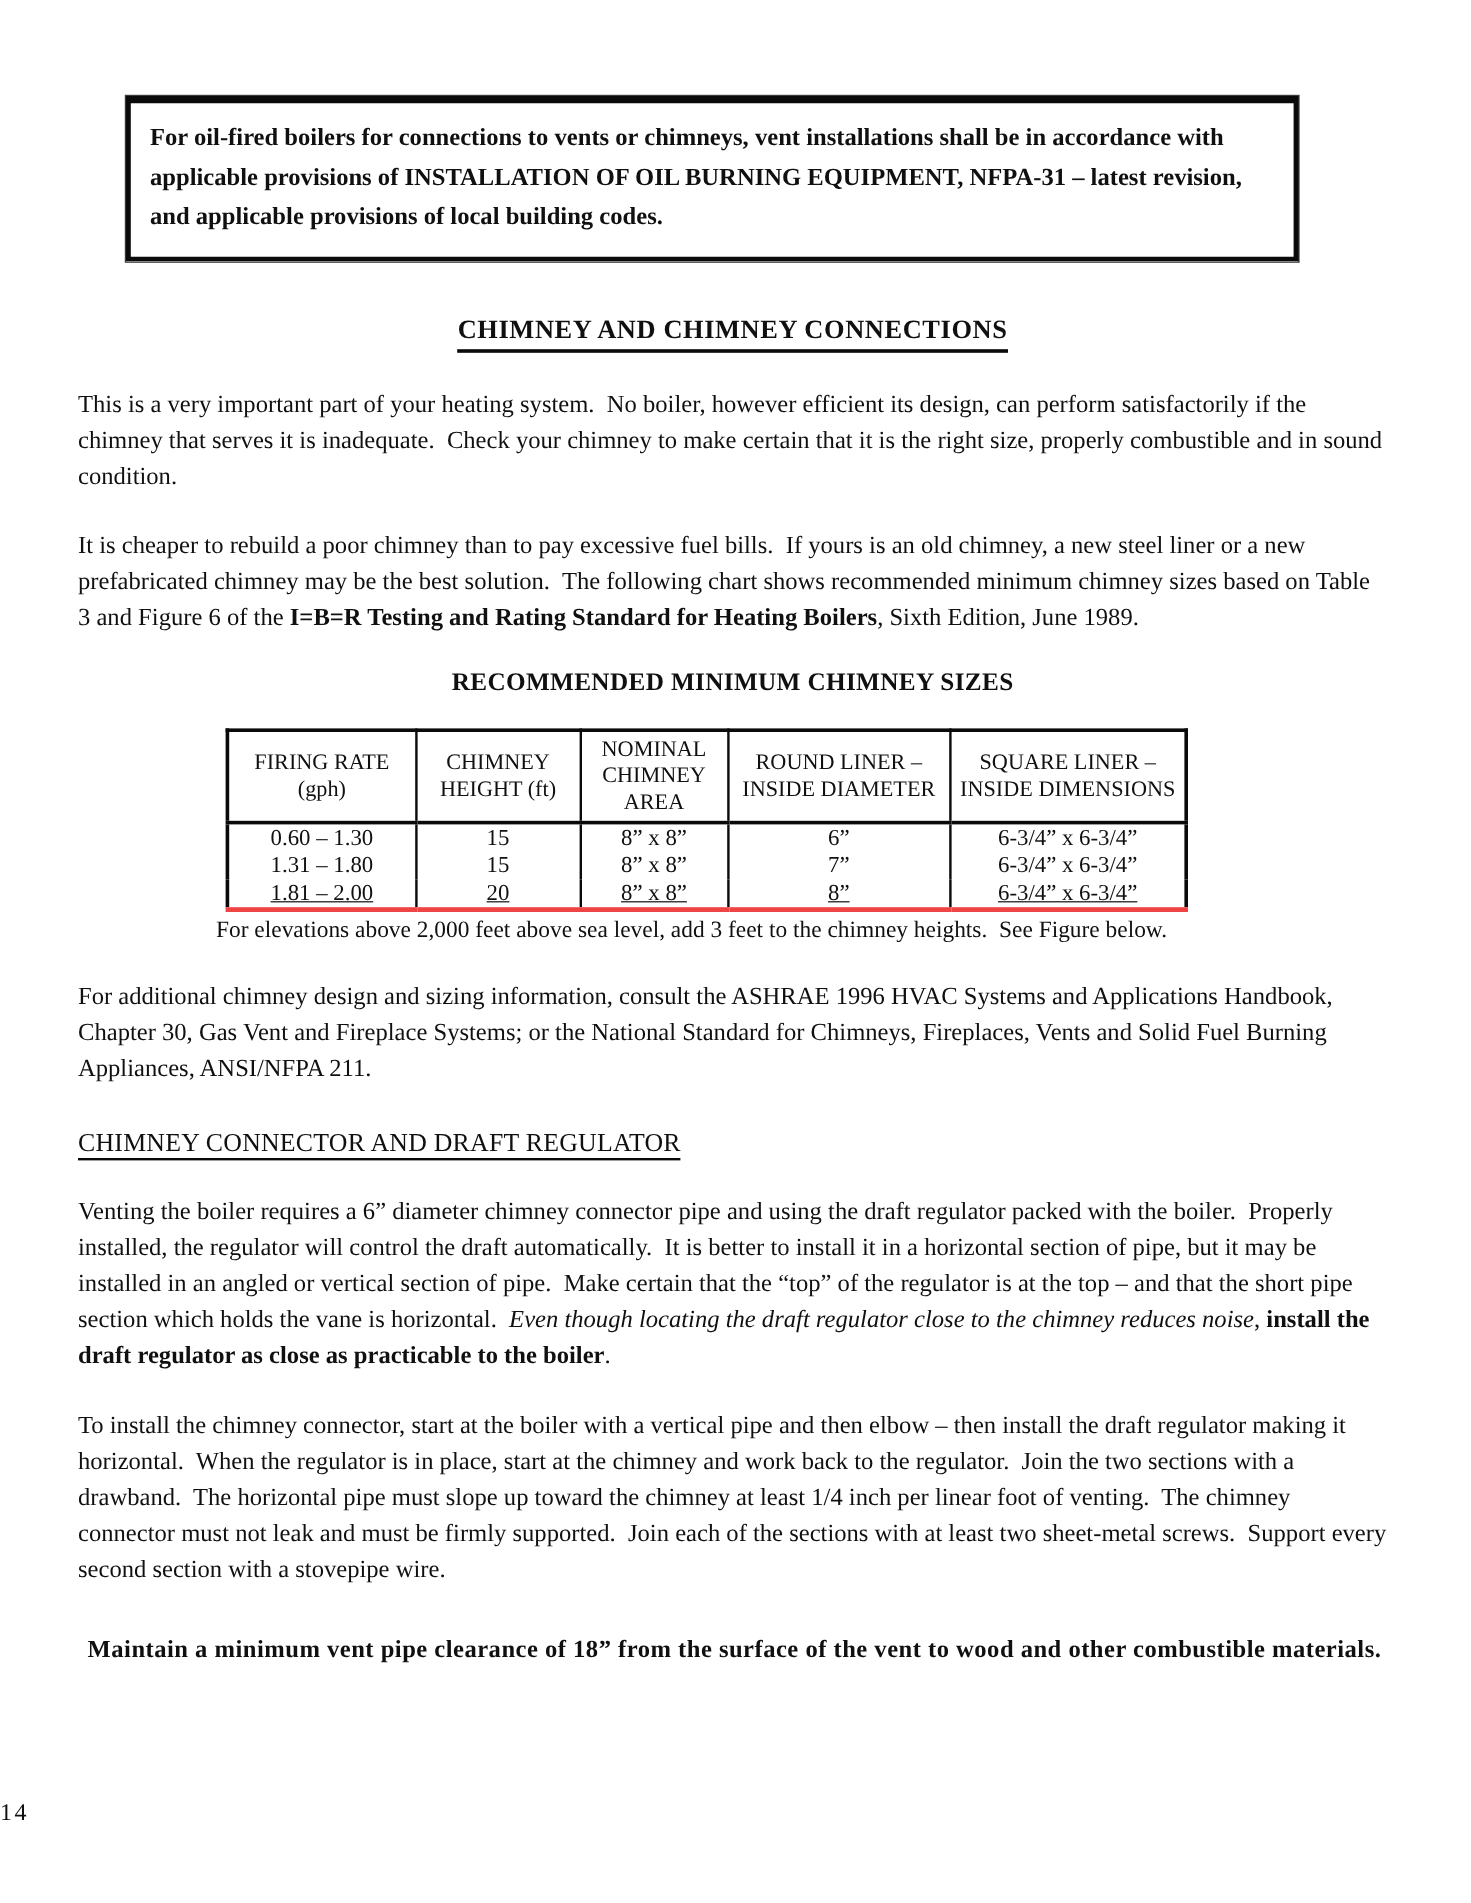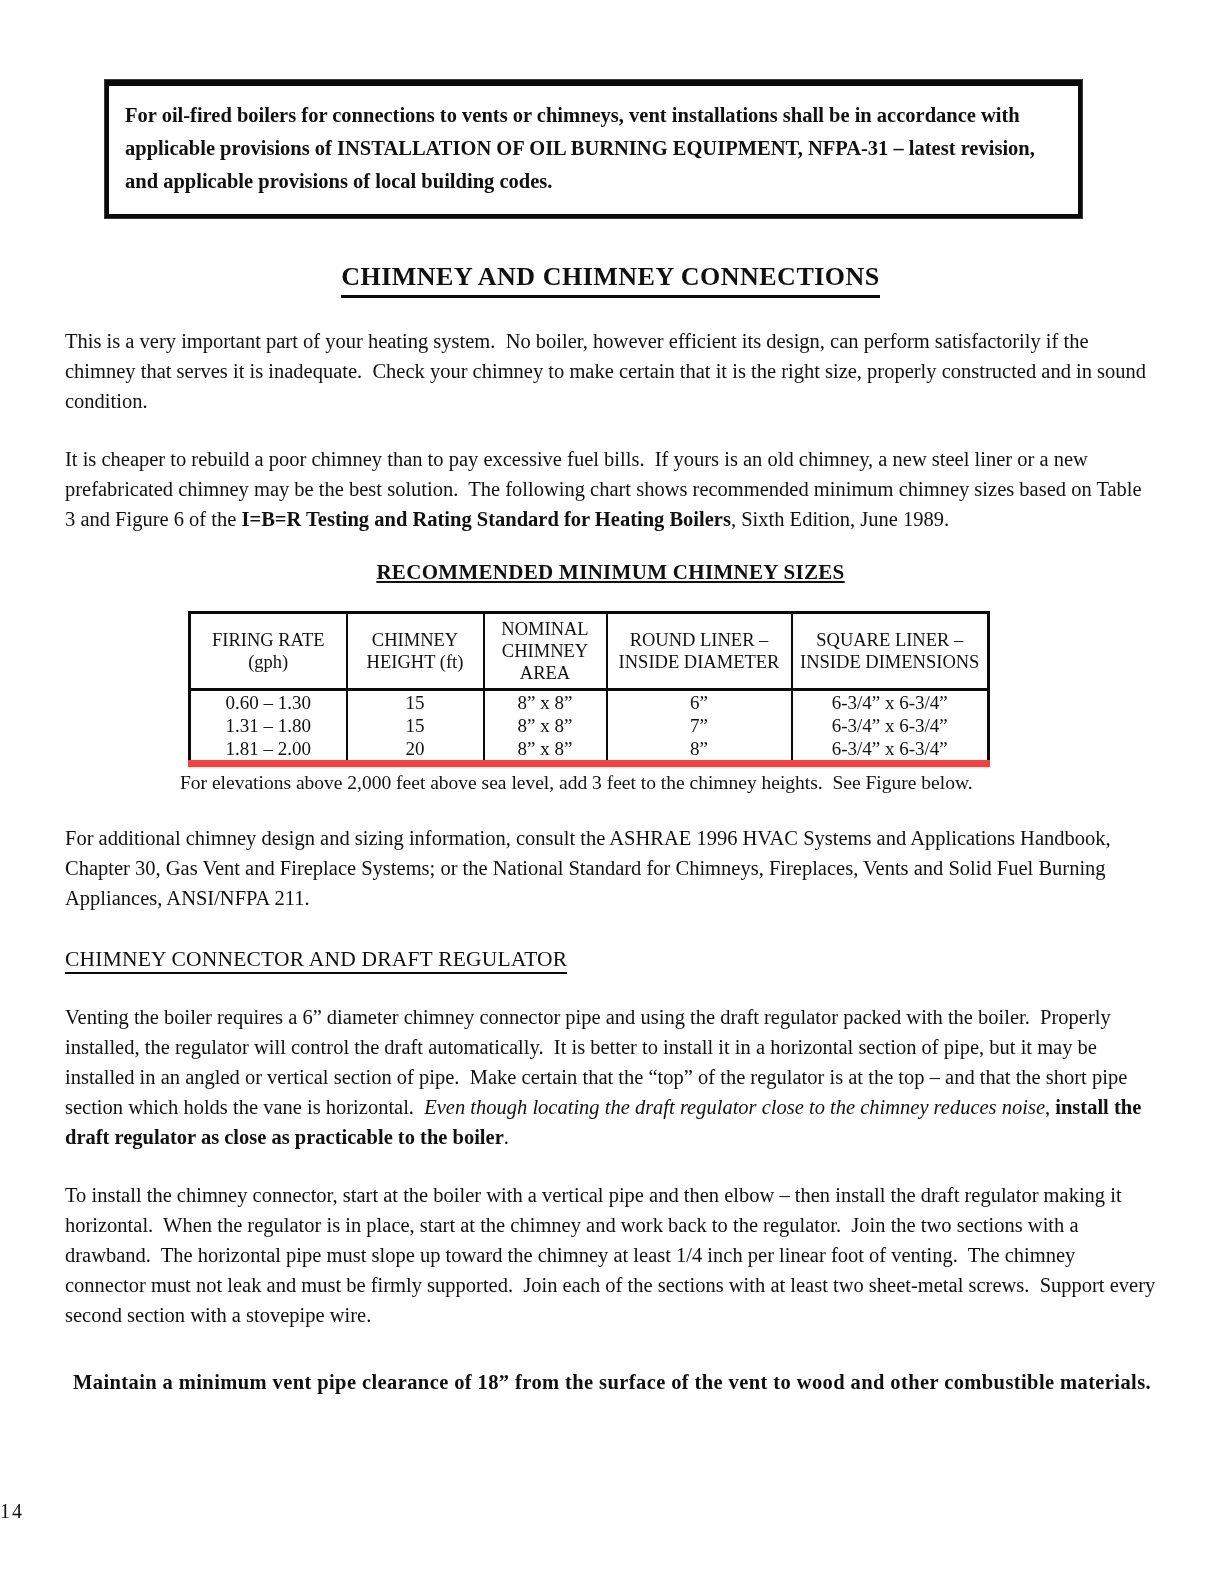--- a/index.html
+++ b/index.html
@@ -26,21 +26,21 @@
   }
   .notice-text {
     font-weight:bold;
     font-size:20.5px;
     line-height:33px;
     white-space:pre-wrap;
   }
   h1.doc-title {
     margin:44px 0 0 0;
     text-align:center;
-    font-size:26px;
+    font-size:22px;
     font-weight:bold;
     letter-spacing:0.5px;
   }
   h1.doc-title .u {
     display:inline-block;
     border-bottom:3px solid #0a0a0a;
     padding-bottom:3px;
   }
   p.body {
     margin:28px 0 0 0;
@@ -49,21 +49,20 @@
     white-space:pre-wrap;
   }
   p.body i { font-style:italic; }
   p.body b { font-weight:bold; }
   h2.table-caption {
     margin:26px 0 0 0;
     text-align:center;
     font-size:21px;
     font-weight:bold;
     letter-spacing:0.3px;
-    text-decoration:underline;
   }
   table.sizes {
     margin:26px 0 0 123px;
     border-collapse:collapse;
     width:799px;
     table-layout:fixed;
     text-align:center;
     padding-left:16px;
   }
   table.sizes th, table.sizes td {
@@ -77,21 +76,21 @@
     border-bottom-width:3px;
   }
   table.sizes thead tr { height:66px; }
   table.sizes td {
     font-size:19px;
     line-height:23px;
     padding:0 4px;
     border-top:none;
     border-bottom:none;
   }
-  table.sizes tbody tr:last-child td { border-bottom:7px solid #ef4444; }
+  table.sizes tbody tr:last-child td { border-bottom:4px solid #ef4444;text-decoration:underline; }
   table.sizes { border:3px solid #0a0a0a; }
   p.footnote {
     margin:4px 0 0 115px;
     font-size:19.5px;
     line-height:24px;
     white-space:pre-wrap;
   }
   h3.section-heading {
     margin:34px 0 0 0;
     font-size:21.5px;
@@ -122,21 +121,21 @@
 </style>
 </head>
 <body>
 
 <div class="page">
 
   <div class="notice-box"><span class="notice-text">For oil-fired boilers for connections to vents or chimneys, vent installations shall be in accordance with applicable provisions of INSTALLATION OF OIL BURNING EQUIPMENT, NFPA-31 – latest revision, and applicable provisions of local building codes.</span></div>
 
   <h1 class="doc-title"><span class="u">CHIMNEY AND CHIMNEY CONNECTIONS</span></h1>
 
-  <p class="body">This is a very important part of your heating system.  No boiler, however efficient its design, can perform satisfactorily if the chimney that serves it is inadequate.  Check your chimney to make certain that it is the right size, properly constructed and in sound condition.</p>
+  <p class="body">This is a very important part of your heating system.  No boiler, however efficient its design, can perform satisfactorily if the chimney that serves it is inadequate.  Check your chimney to make certain that it is the right size, properly combustible and in sound condition.</p>
 
   <p class="body"><span>It is cheaper to rebuild a poor chimney than to pay excessive fuel bills.  If yours is an old chimney, a new steel liner or a new prefabricated chimney may be the best solution.  The following chart shows recommended minimum chimney sizes based on Table 3 and Figure 6 of the </span><b>I=B=R Testing and Rating Standard for Heating Boilers</b><span>, Sixth Edition, June 1989.</span></p>
 
   <h2 class="table-caption">RECOMMENDED MINIMUM CHIMNEY SIZES</h2>
 
   <table class="sizes">
     <colgroup>
       <col style="width:157px">
         <col style="width:137px">
         <col style="width:123px">

